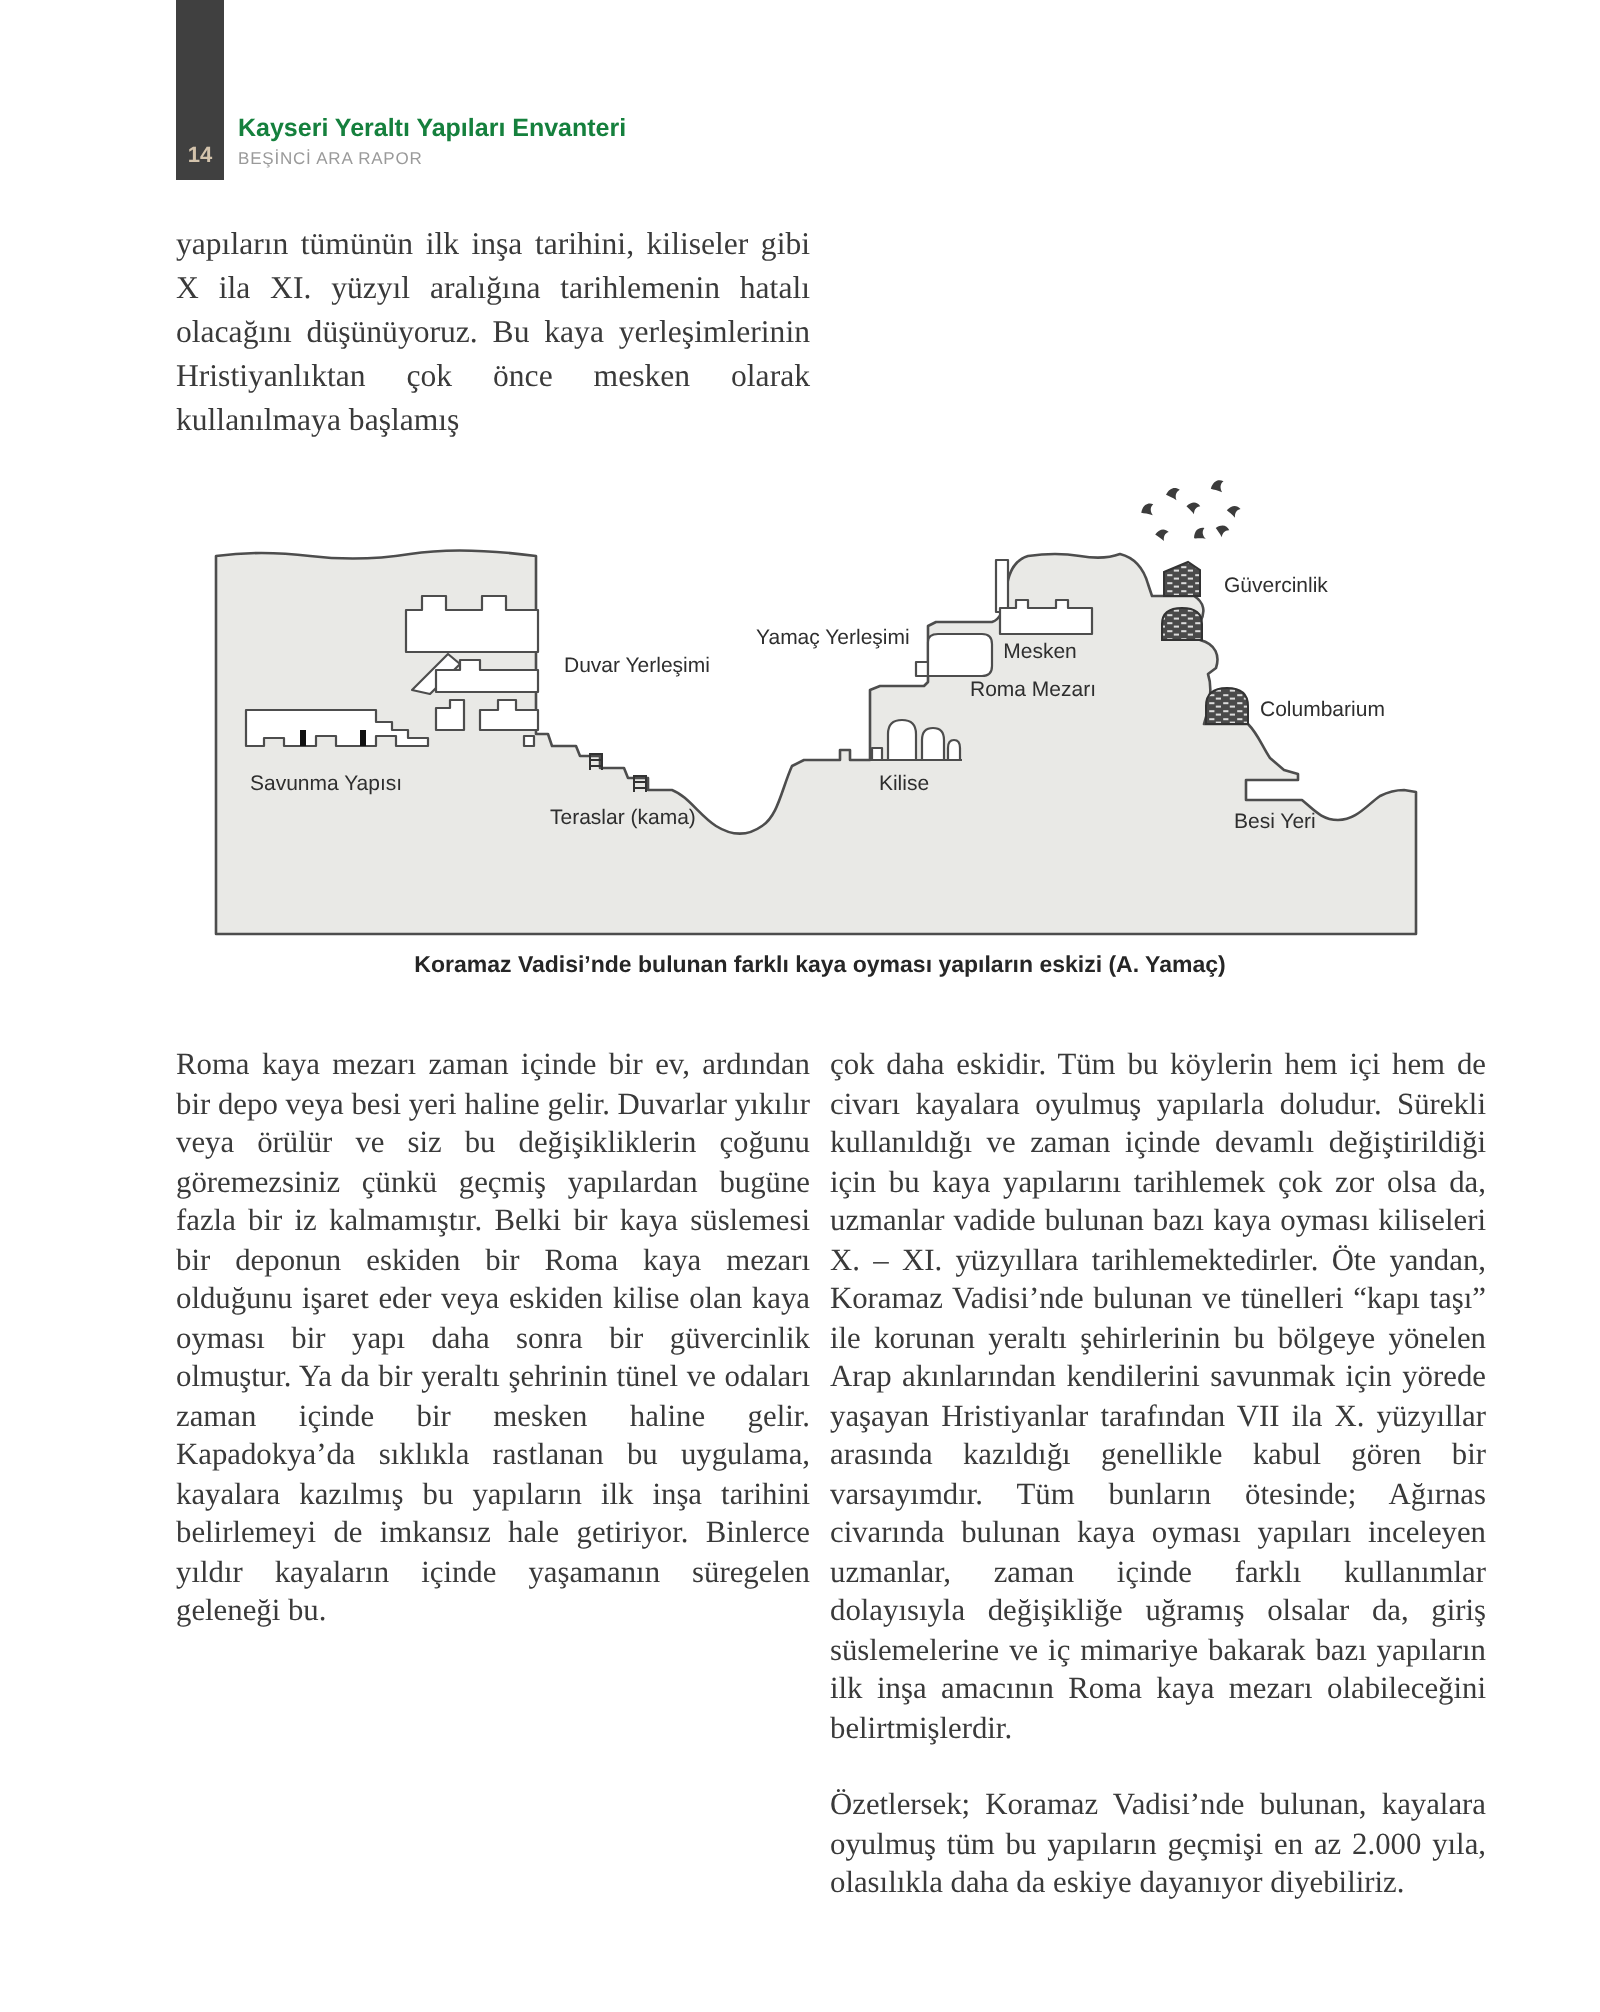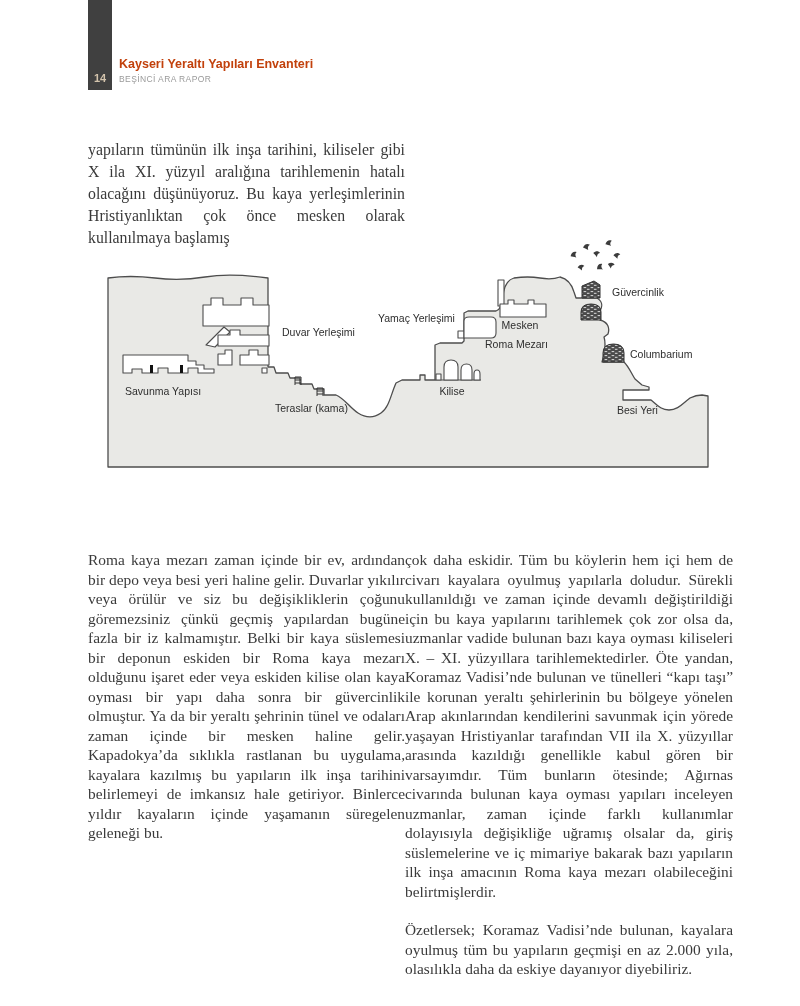--- a/index.html
+++ b/index.html
@@ -16,28 +16,28 @@
     display:flex;align-items:flex-end;justify-content:center;
   }
   .page-number{
     font-family:"Liberation Sans",sans-serif;
     font-weight:bold;font-size:11px;color:#D3C3AC;
     padding-bottom:6px;
   }
   .header-titles{position:absolute;left:119px;top:58px;line-height:1.1;}
   .report-title{
     font-family:"Liberation Sans",sans-serif;
-    font-weight:bold;font-size:12.5px;color:#c2410c;
+    font-weight:bold;font-size:12.5px;color:#15803d;
   }
   .report-subtitle{
     font-family:"Liberation Sans",sans-serif;
     font-size:8.5px;color:#9a9a9a;letter-spacing:.4px;margin-top:3px;
   }
   
-  .cols{position:absolute;left:88px;width:655px;display:flex;gap:0;margin-top:27px;}
+  .cols{position:absolute;left:88px;width:655px;display:flex;gap:10px;}
   .intro-cols{top:112px;}
   .body-cols{top:523px;}
   .col-left{width:317px;}
   .col-right{width:328px;}
   .intro-cols p{
     margin:0;font-size:15.8px;line-height:22px;text-align:justify;
   }
   .body-cols p{
     margin:0 0 19px 0;font-size:15.4px;line-height:19.5px;text-align:justify;
   }
@@ -155,20 +155,21 @@
     <text class="diagram-label" x="25" y="161">Savunma Yapısı</text>
     <text class="diagram-label" x="175" y="178">Teraslar (kama)</text>
     <text class="diagram-label" x="278" y="88">Yamaç Yerleşimi</text>
     <text class="diagram-label" x="420" y="95" text-anchor="middle">Mesken</text>
     <text class="diagram-label" x="385" y="114">Roma Mezarı</text>
     <text class="diagram-label" x="352" y="161" text-anchor="middle">Kilise</text>
     <text class="diagram-label" x="512" y="62">Güvercinlik</text>
     <text class="diagram-label" x="530" y="124">Columbarium</text>
     <text class="diagram-label" x="517" y="180">Besi Yeri</text>
   </svg>
+  <div class="figure-caption">Koramaz Vadisi’nde bulunan farklı kaya oyması yapıların eskizi (A. Yamaç)</div>
 </div>
 
 <div class="cols body-cols">
   <div class="col-left">
     <p>Roma kaya mezarı zaman içinde bir ev, ardından bir depo veya besi yeri haline gelir. Duvarlar yıkılır veya örülür ve siz bu değişikliklerin çoğunu göremezsiniz çünkü geçmiş yapılardan bugüne fazla bir iz kalmamıştır. Belki bir kaya süslemesi bir deponun eskiden bir Roma kaya mezarı olduğunu işaret eder veya eskiden kilise olan kaya oyması bir yapı daha sonra bir güvercinlik olmuştur. Ya da bir yeraltı şehrinin tünel ve odaları zaman içinde bir mesken haline gelir. Kapadokya’da sıklıkla rastlanan bu uygulama, kayalara kazılmış bu yapıların ilk inşa tarihini belirlemeyi de imkansız hale getiriyor. Binlerce yıldır kayaların içinde yaşamanın süregelen geleneği bu.</p>
   </div>
   <div class="col-right">
     <p>çok daha eskidir. Tüm bu köylerin hem içi hem de civarı kayalara oyulmuş yapılarla doludur. Sürekli kullanıldığı ve zaman içinde devamlı değiştirildiği için bu kaya yapılarını tarihlemek çok zor olsa da, uzmanlar vadide bulunan bazı kaya oyması kiliseleri X. – XI. yüzyıllara tarihlemektedirler. Öte yandan, Koramaz Vadisi’nde bulunan ve tünelleri “kapı taşı” ile korunan yeraltı şehirlerinin bu bölgeye yönelen Arap akınlarından kendilerini savunmak için yörede yaşayan Hristiyanlar tarafından VII ila X. yüzyıllar arasında kazıldığı genellikle kabul gören bir varsayımdır. Tüm bunların ötesinde; Ağırnas civarında bulunan kaya oyması yapıları inceleyen uzmanlar, zaman içinde farklı kullanımlar dolayısıyla değişikliğe uğramış olsalar da, giriş süslemelerine ve iç mimariye bakarak bazı yapıların ilk inşa amacının Roma kaya mezarı olabileceğini belirtmişlerdir.</p>
     <p>Özetlersek; Koramaz Vadisi’nde bulunan, kayalara oyulmuş tüm bu yapıların geçmişi en az 2.000 yıla, olasılıkla daha da eskiye dayanıyor diyebiliriz.</p>
   </div>

